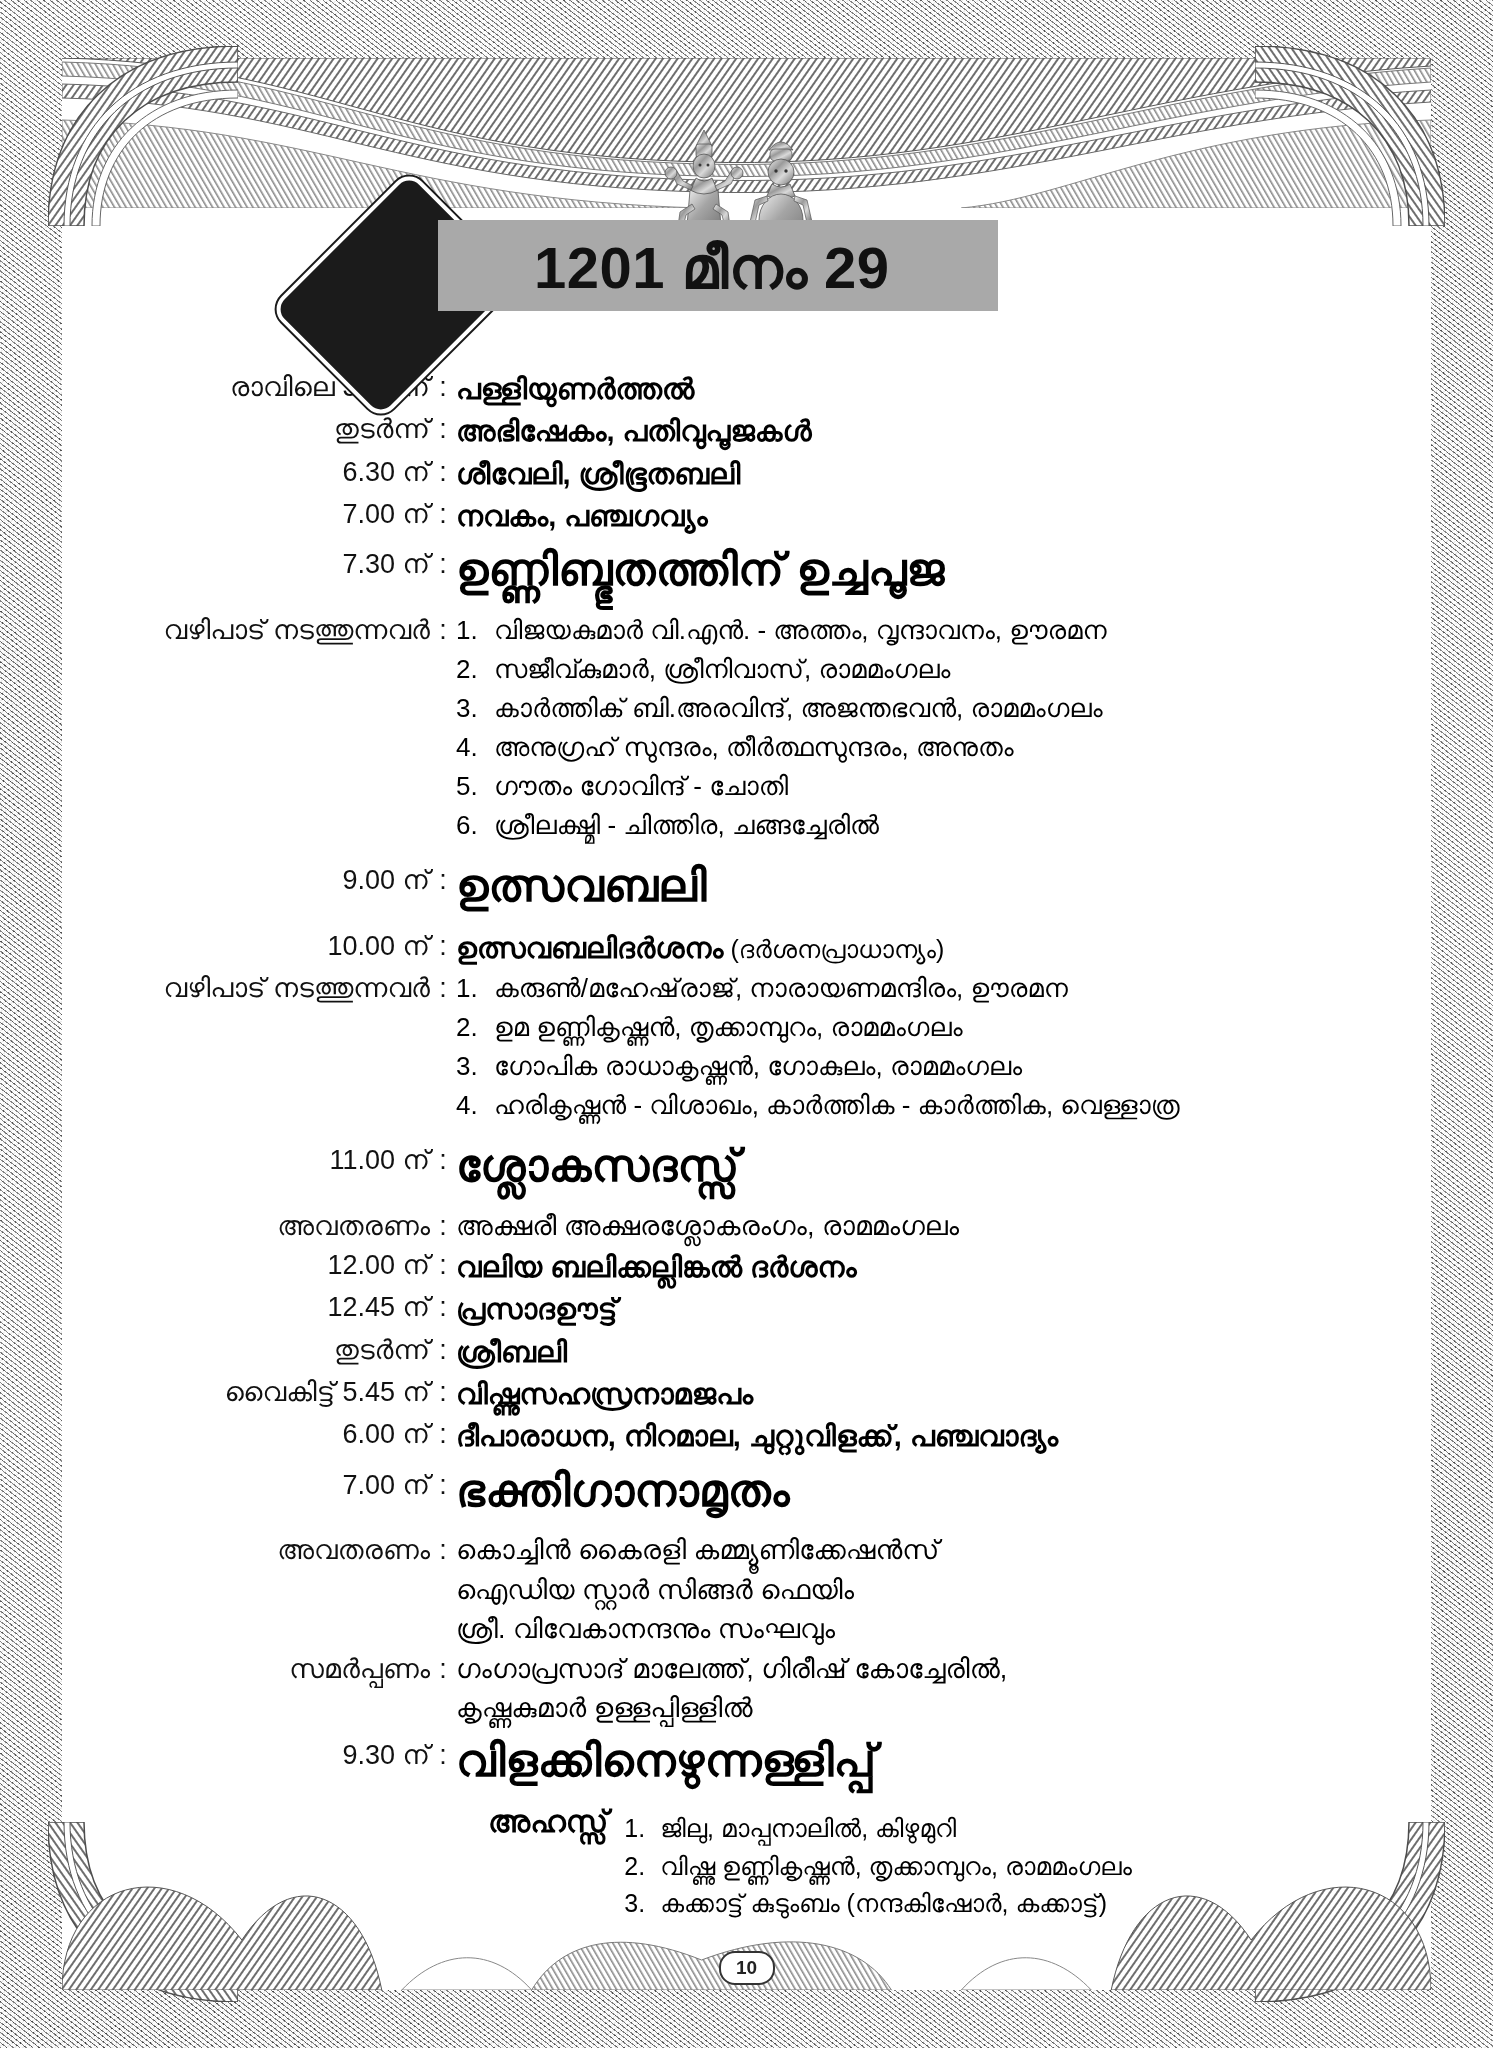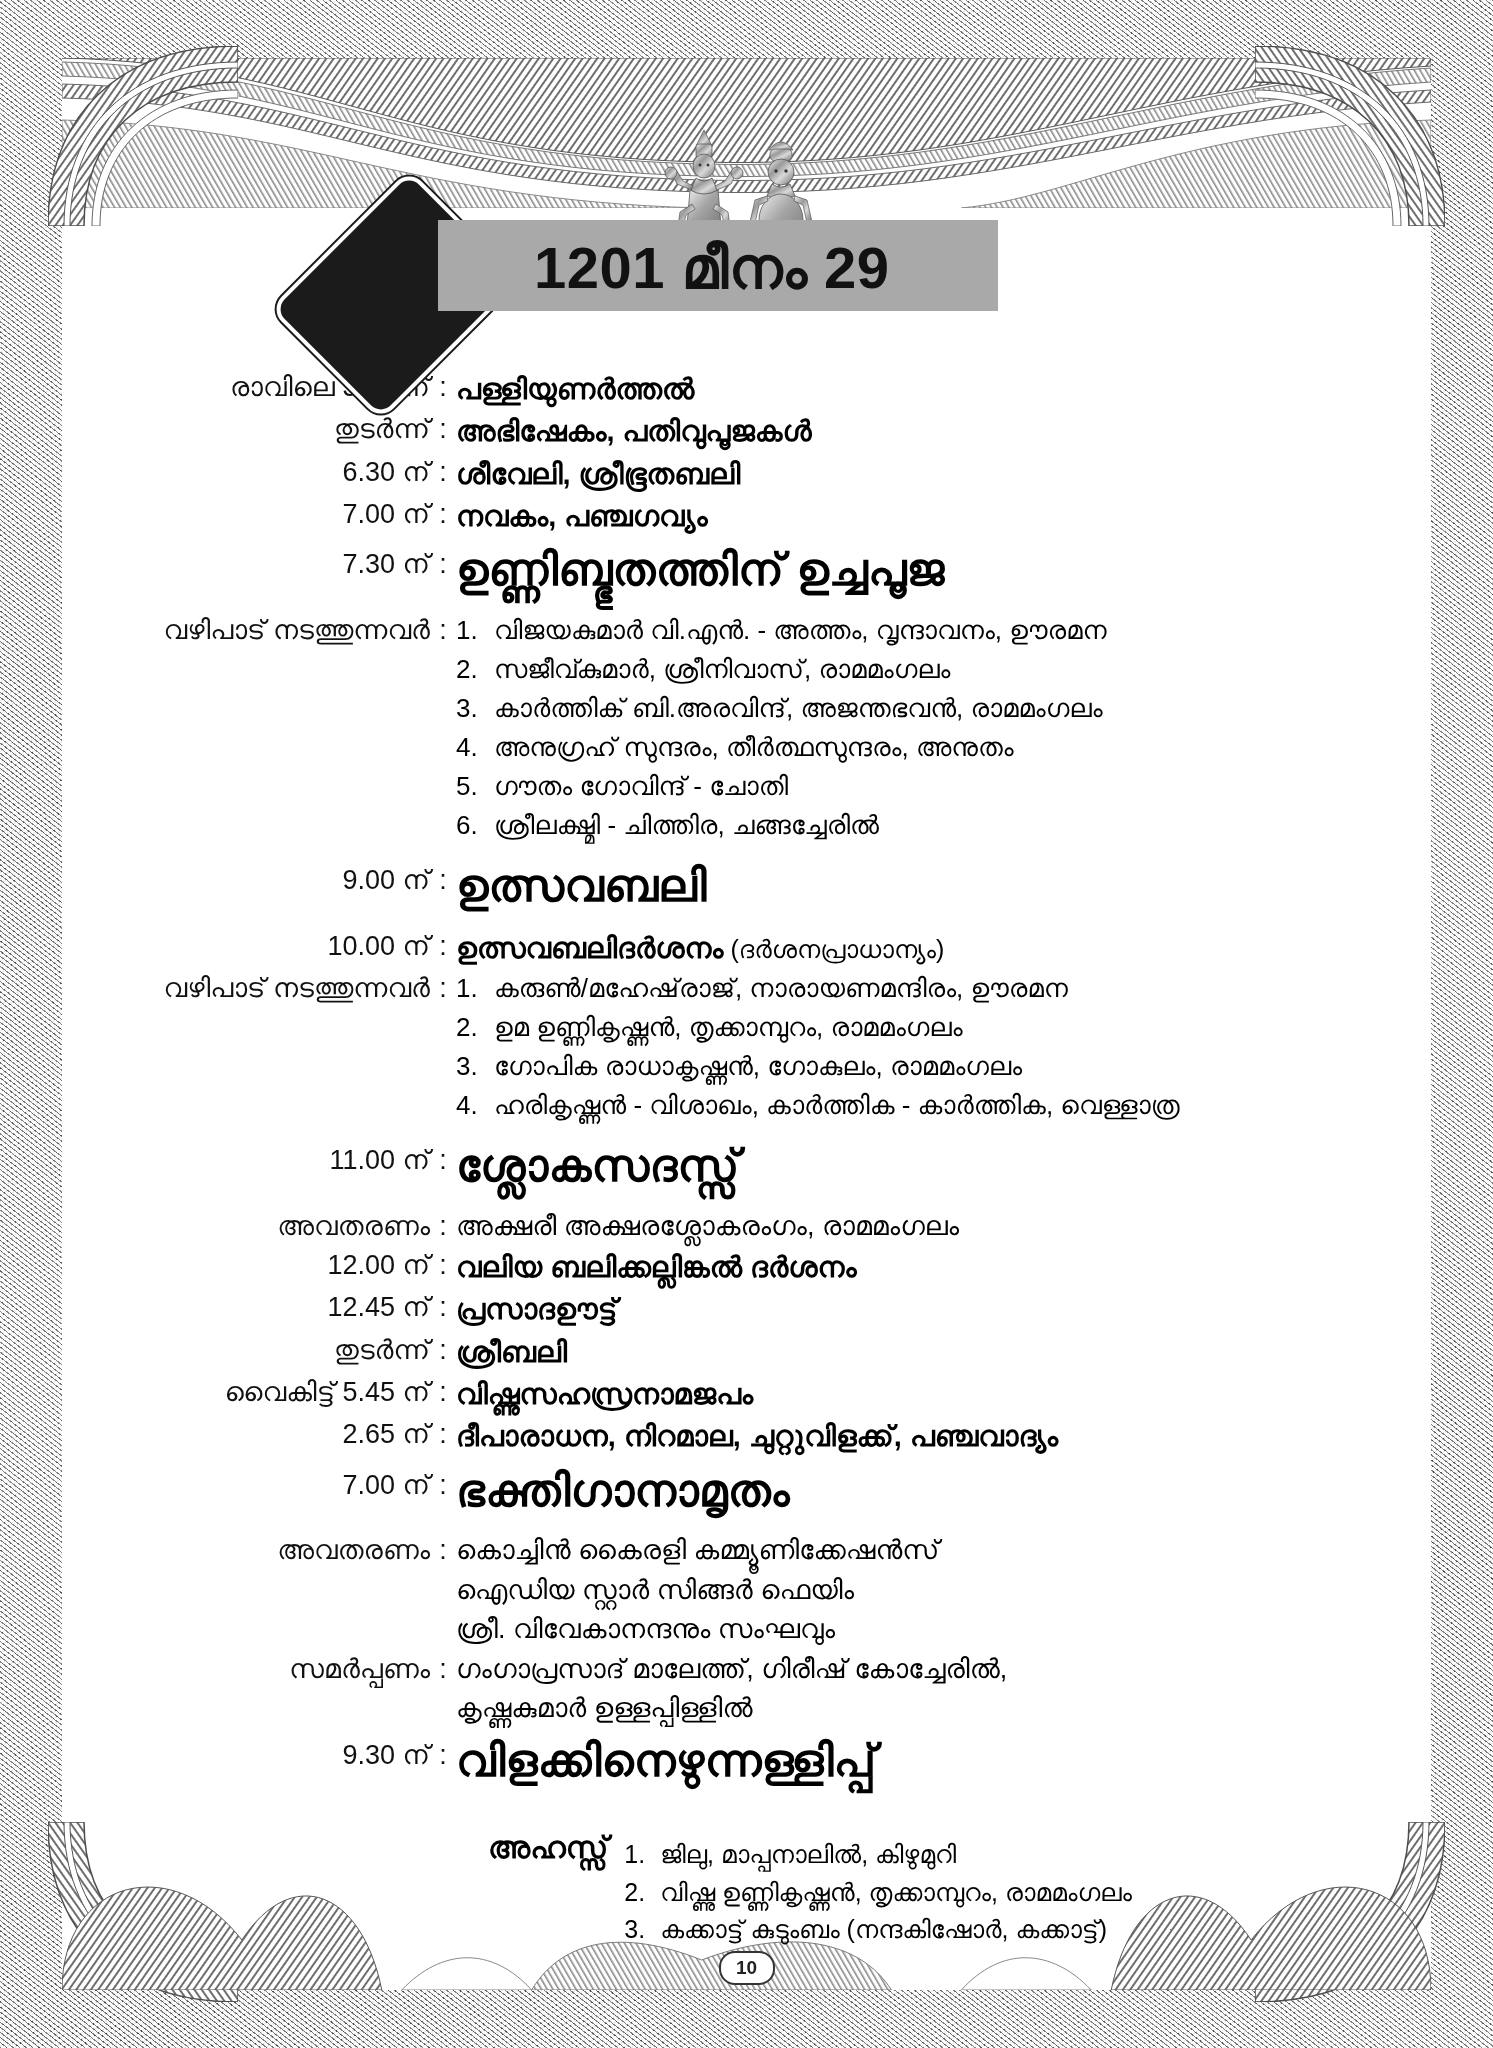--- a/index.html
+++ b/index.html
@@ -156,21 +156,21 @@
     white-space:nowrap;
     padding-left:38px;
     position:relative;
   }
   .num-list li .n{
     position:absolute;left:0;top:0;
   }
 
   
   .ahassu-wrap{
-    display:flex;align-items:flex-start;gap:16px;margin-top:28px;
+    display:flex;align-items:flex-start;gap:16px;margin-top:2px;
   }
   .ahassu-label{
     font-size:31px;font-weight:bold;white-space:nowrap;color:#000;
   }
   .ahassu-list{
     list-style:none;margin:0;padding:0;
     font-size:25px;line-height:1.5;color:#000;padding-top:6px;
   }
   .ahassu-list li{white-space:nowrap;padding-left:36px;position:relative;}
   .ahassu-list li .n{position:absolute;left:0;top:0;}
@@ -428,21 +428,21 @@
             <td class="col-time">തുടർന്ന്</td>
             <td class="col-colon">:</td>
             <td class="col-desc">ശ്രീബലി</td>
           </tr>
           <tr class="r-normal">
             <td class="col-time">വൈകിട്ട് 5.45 ന്</td>
             <td class="col-colon">:</td>
             <td class="col-desc">വിഷ്ണുസഹസ്രനാമജപം</td>
           </tr>
           <tr class="r-normal">
-            <td class="col-time">2.65 ന്</td>
+            <td class="col-time">6.00 ന്</td>
             <td class="col-colon">:</td>
             <td class="col-desc">ദീപാരാധന, നിറമാല, ചുറ്റുവിളക്ക്, പഞ്ചവാദ്യം</td>
           </tr>
           <tr class="r-big">
             <td class="col-time">7.00 ന്</td>
             <td class="col-colon">:</td>
             <td class="col-desc">ഭക്തിഗാനാമൃതം</td>
           </tr>
           <tr class="spacer-row-sm">
             <td colspan="3"></td>

